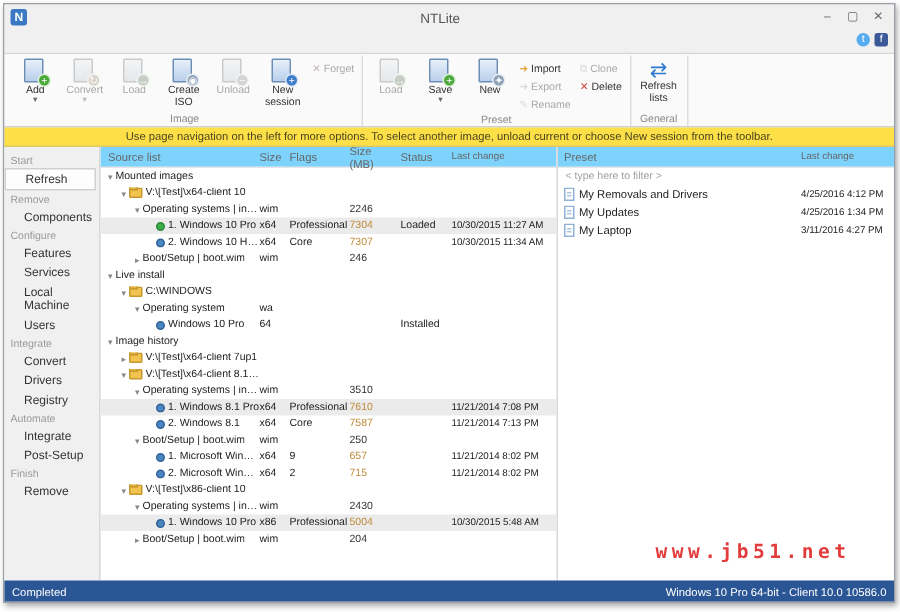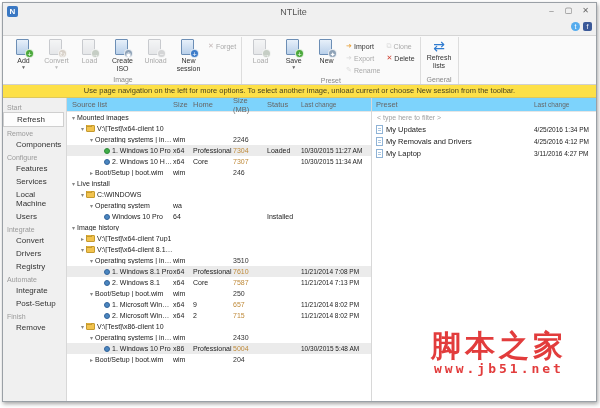--- a/index.html
+++ b/index.html
@@ -257,21 +257,21 @@
         <div class="sb-item">Integrate</div>
         <div class="sb-item">Post-Setup</div>
         <div class="sb-section">Finish</div>
         <div class="sb-item">Remove</div>
       </div>
 
     <div class="maintable">
       <div class="thead">
         <div class="c-name" style="padding-left:5px">Source list</div>
         <div class="c-type">Size</div>
-        <div class="c-flags">Home</div>
+        <div class="c-flags">Flags</div>
         <div class="c-size">Size (MB)</div>
         <div class="c-status">Status</div>
         <div class="c-date">Last change</div>
       </div>
       <div id="rows">
           <div class="trow">
             <div class="c-name" style="padding-left: 3px;">
               <div class="exp">▾</div>
               <div class="txt">Mounted images</div>
             </div>
@@ -542,40 +542,43 @@
     <div class="preset">
       <div class="thead">
         <div class="p-name">Preset</div>
         <div class="p-date">Last change</div>
       </div>
       <div class="p-filter">&lt; type here to filter &gt;</div>
       <div id="prows">
           <div class="prow">
             <div class="p-name">
               <div class="i-doc"></div>
-              <div>My Updates</div>
-            </div>
-            <div class="p-date">4/25/2016 1:34 PM</div>
+              <div>My Removals and Drivers</div>
+            </div>
+            <div class="p-date">4/25/2016 4:12 PM</div>
           </div>
           <div class="prow">
             <div class="p-name">
               <div class="i-doc"></div>
-              <div>My Removals and Drivers</div>
-            </div>
-            <div class="p-date">4/25/2016 4:12 PM</div>
+              <div>My Updates</div>
+            </div>
+            <div class="p-date">4/25/2016 1:34 PM</div>
           </div>
           <div class="prow">
             <div class="p-name">
               <div class="i-doc"></div>
               <div>My Laptop</div>
             </div>
             <div class="p-date">3/11/2016 4:27 PM</div>
           </div>
         </div>
     </div>
   </div>
 
+  <div class="statusbar">
+    <span>Completed</span>
+    <span>Windows 10 Pro 64-bit - Client 10.0 10586.0</span>
+  </div>
 </div>
 
 <div class="watermark">
-  <div class="wm1">脚本之家</div>
   <div class="wm2">www.jb51.net</div>
 </div>
 
 </body></html>

